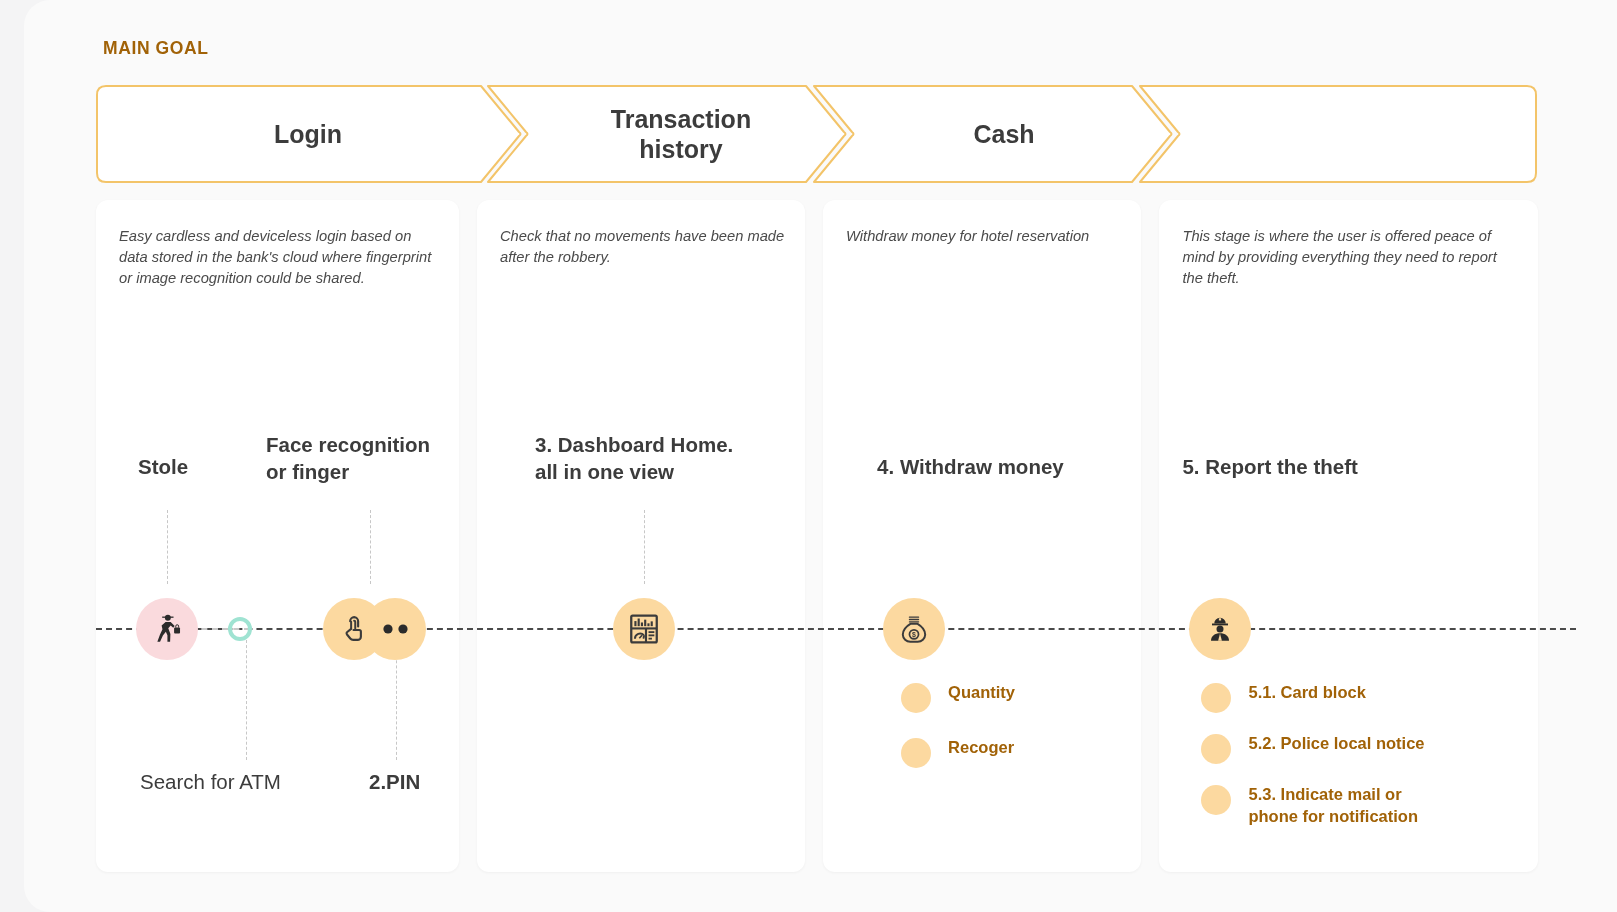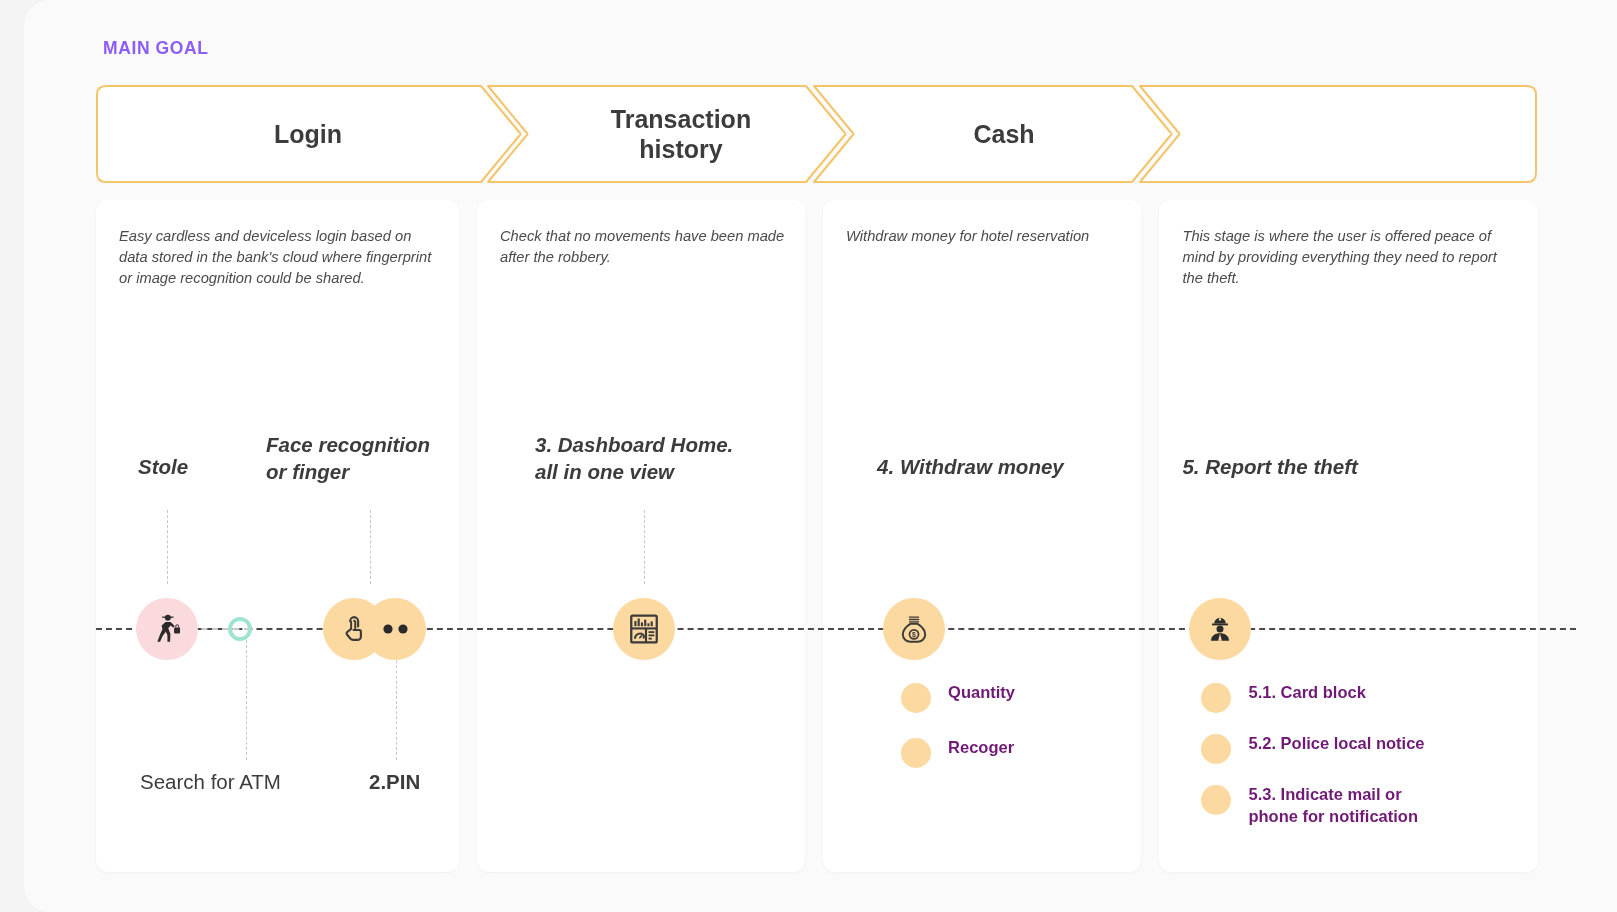--- a/index.html
+++ b/index.html
@@ -30,21 +30,21 @@
   }
 
   
   #main-goal {
     position: absolute;
     left: 103px;
     top: 38px;
     font-size: 17.5px;
     font-weight: bold;
     letter-spacing: 0.6px;
-    color: #8b5cf6;
+    color: #a16207;
   }
 
   
   #chevrons {
     position: absolute;
     left: 96px;
     top: 85px;
     width: 1442px;
     height: 98px;
   }
@@ -100,21 +100,20 @@
     line-height: 1.42;
     color: #4a4a4a;
   }
 
   .step-title {
     position: absolute;
     font-size: 20.5px;
     font-weight: bold;
     color: #3c3c3c;
     line-height: 1.3;
-    font-style: italic;
   }
 
   
   #timeline {
     position: absolute;
     left: 96px;
     top: 628px;
     width: 1480px;
     height: 0;
     border-top: 2px dashed #4a4a4a;
@@ -176,21 +175,21 @@
     width: 30px; height: 30px;
     border-radius: 50%;
     background: #fcd9a0;
     flex: 0 0 30px;
     margin-top: 1px;
   }
   .bullet-text {
     margin-left: 17px;
     font-size: 16.5px;
     font-weight: bold;
-    color: #701a75;
+    color: #a16207;
     line-height: 1.33;
   }
 </style>
 </head>
 <body>
 
 <div id="page">
   <div id="sheet"></div>
 
   <div id="main-goal">MAIN GOAL</div>

